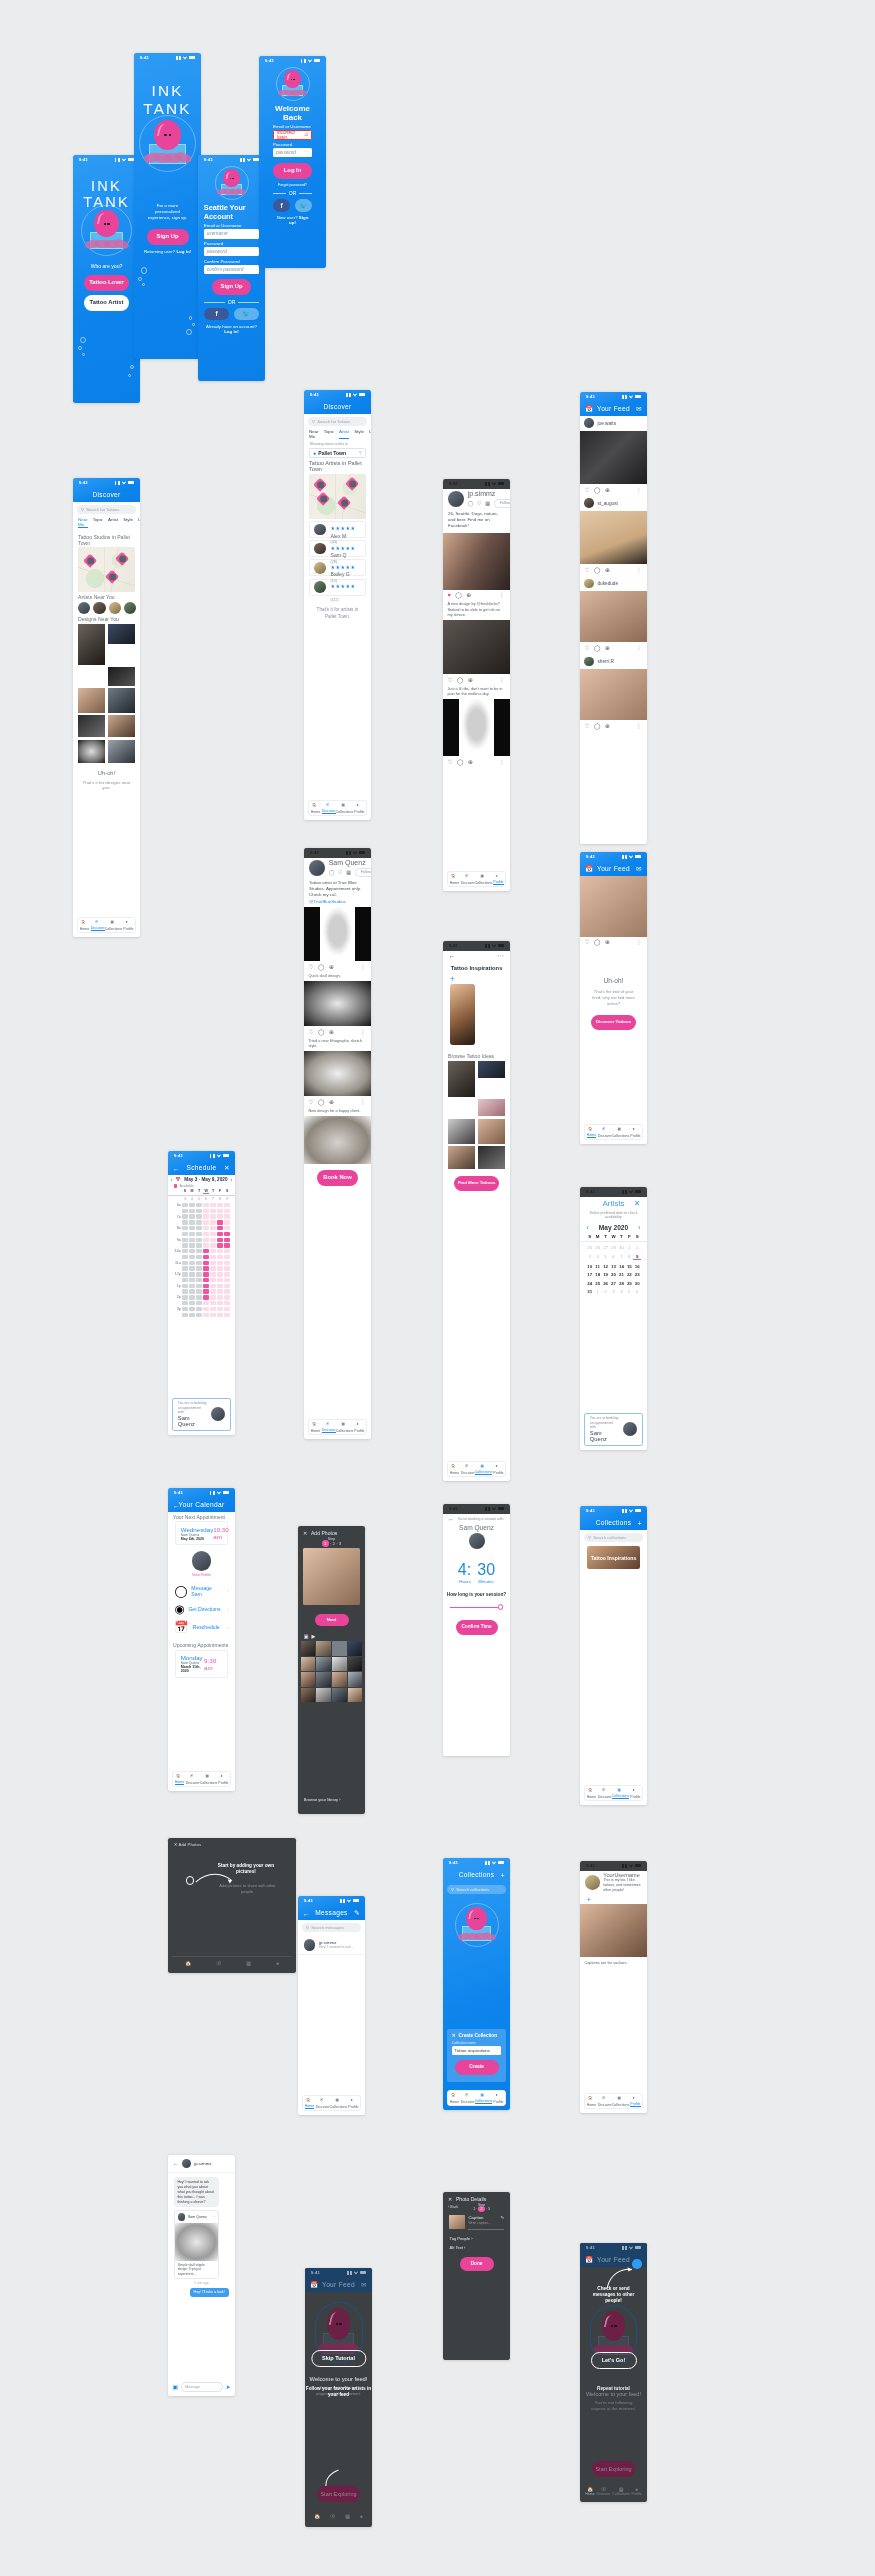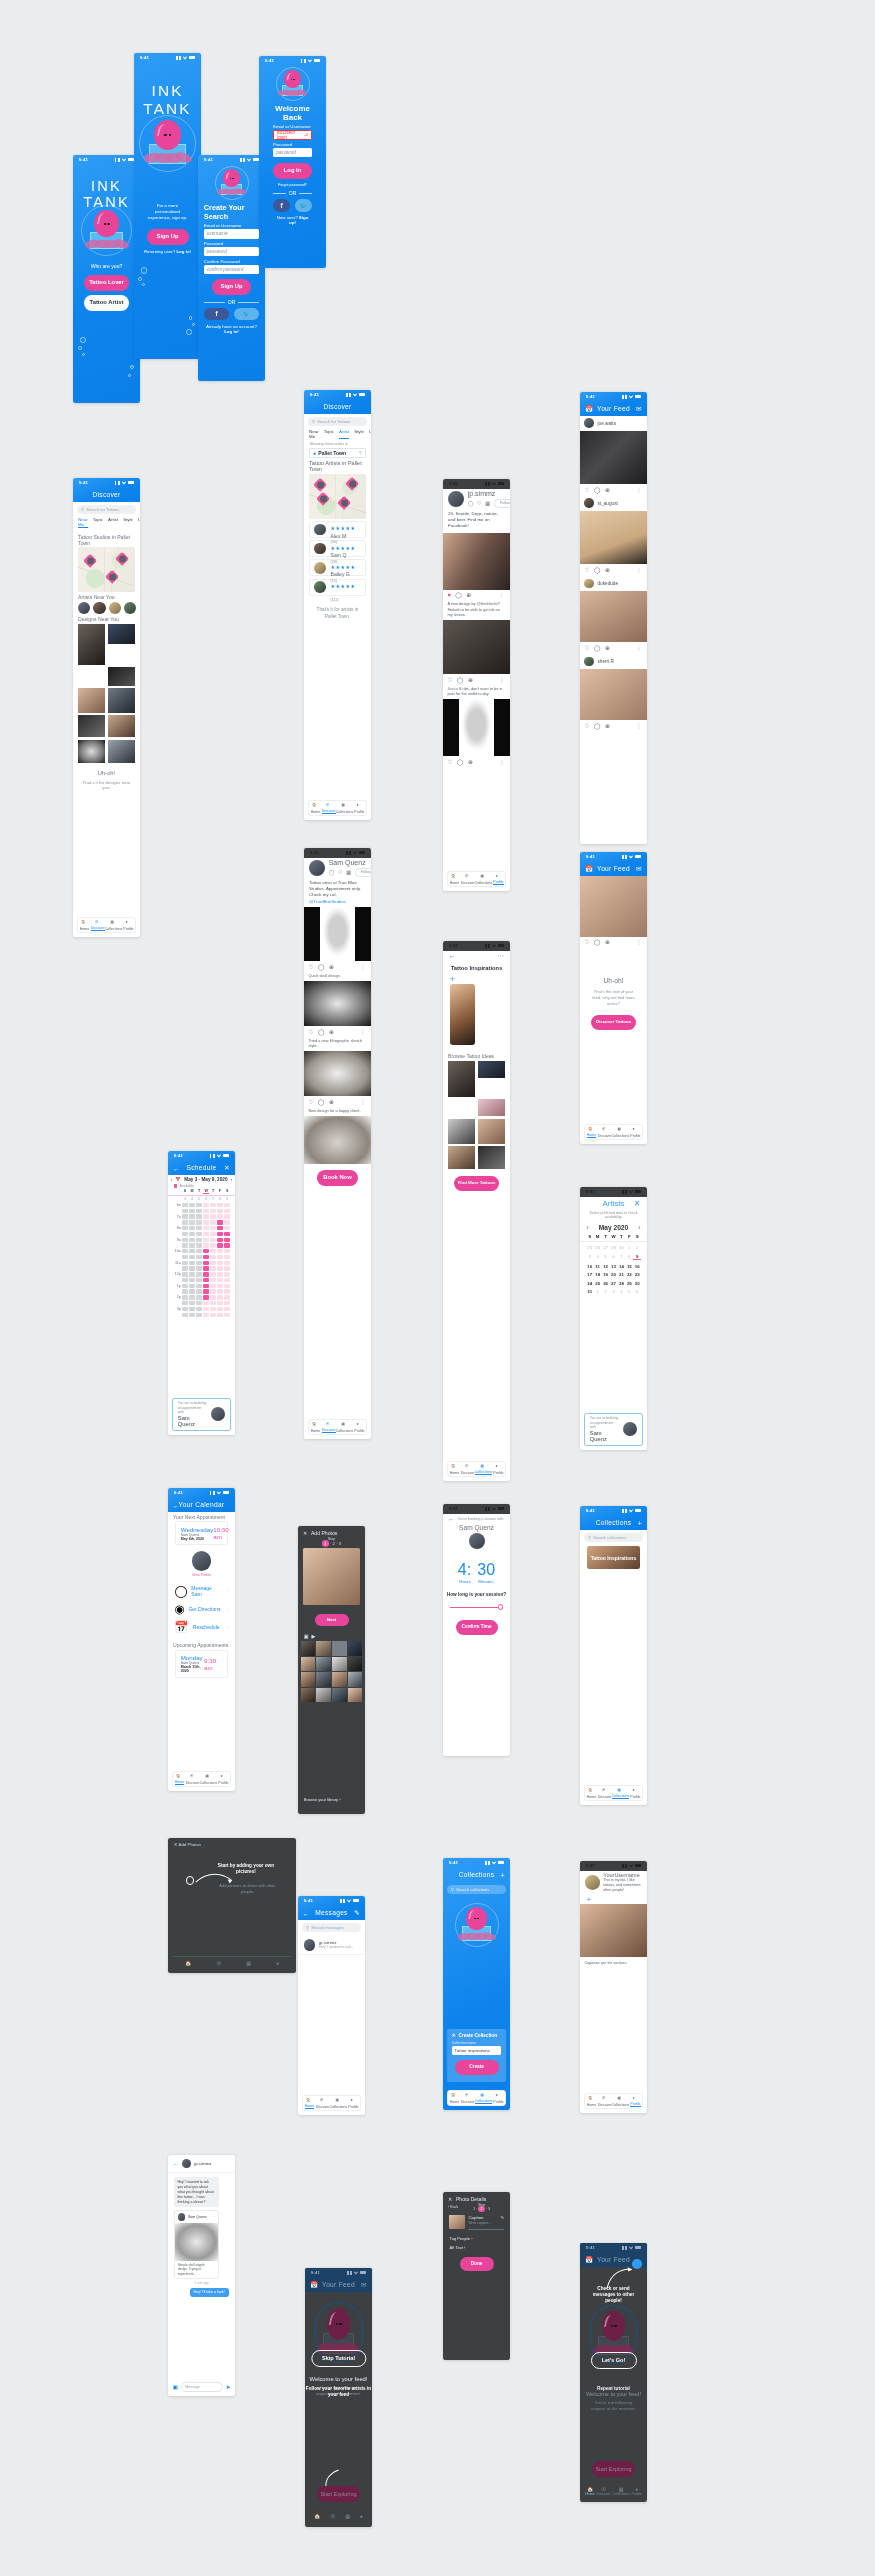--- a/index.html
+++ b/index.html
@@ -273,21 +273,21 @@
     <div class="tent a"></div>
       <div class="tent b"></div>
       <div class="tent c"></div>
       <div class="tent d"></div>
     <div class="head">
         <div class="eye l"></div>
         <div class="eye r"></div>
       </div>
   </div>
   <div style="padding:0 5.8px;">
-    <div style="color:#fff;font-weight:bold;font-size:7.3px;margin:2.9px 0 2.2px;">Create Your Search</div>
+    <div style="color:#fff;font-weight:bold;font-size:7.3px;margin:2.9px 0 2.2px;">Seattle Your Account</div>
     <div class="field-label">Email or Username</div>
     <div class="field">username</div>
     <div class="field-label">Password</div>
     <div class="field">password</div>
     <div class="field-label">Confirm Password</div>
     <div class="field">confirm password</div>
     <div class="pill pink" style="width:39px;margin-top:5.1px;">Sign Up</div>
     <div class="or-row">
         <span>OR</span>
       </div>

